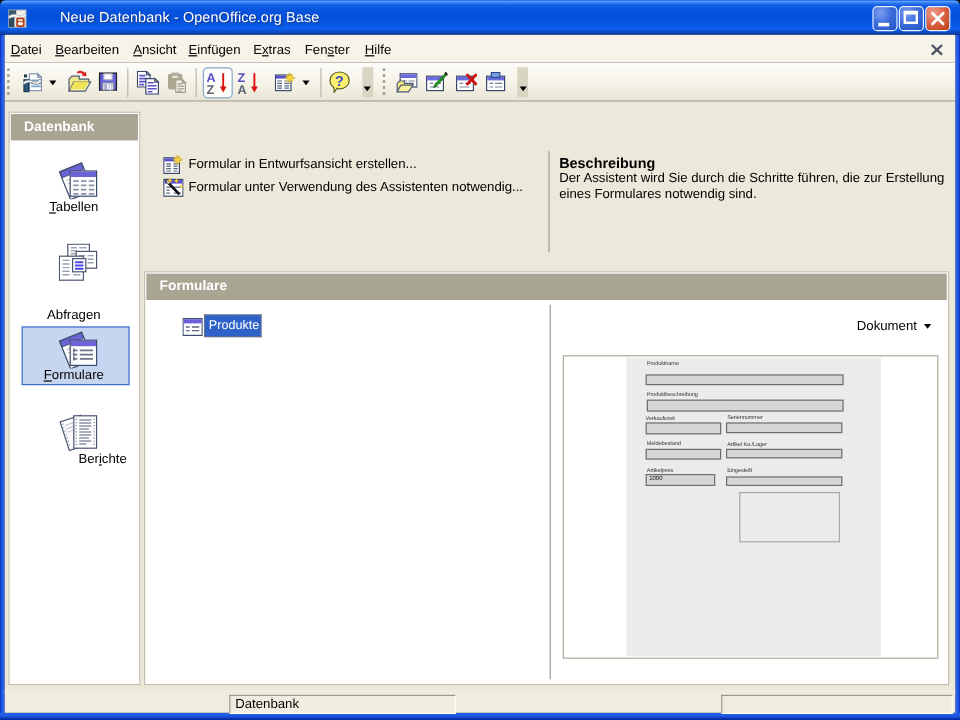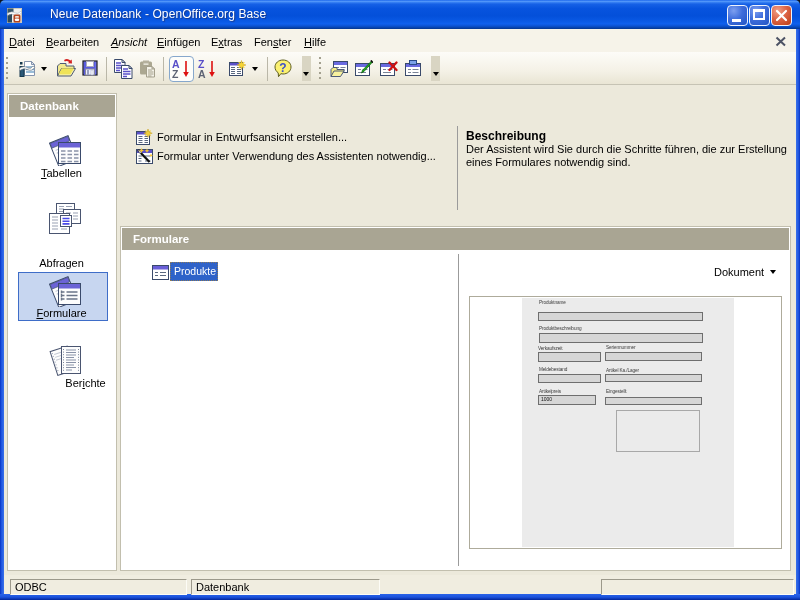--- a/index.html
+++ b/index.html
@@ -83,21 +83,21 @@
     </div>
   <div class="abs tbtn red" style="left:771px;">
     <svg width="19" height="19">
         <path d="M5 5 L14 14 M14 5 L5 14" stroke="#fff" stroke-width="2.2" stroke-linecap="round"></path>
       </svg>
   </div>
 
   <div class="abs" id="menubar"></div>
   <div class="abs mi" style="left:9px;"><u>D</u>atei</div>
   <div class="abs mi" style="left:46px;"><u>B</u>earbeiten</div>
-  <div class="abs mi" style="left:111px;font-style:italic;"><u>A</u>nsicht</div>
+  <div class="abs mi" style="left:111px;"><u>A</u>nsicht</div>
   <div class="abs mi" style="left:157px;"><u>E</u>infügen</div>
   <div class="abs mi" style="left:211px;text-align:center;">E<u>x</u>tras</div>
   <div class="abs mi" style="left:254px;">Fen<u>s</u>ter</div>
   <div class="abs mi" style="left:304px;"><u>H</u>ilfe</div>
   <svg class="abs" style="left:775px; top:36px;" width="12" height="11">
       <path d="M1.5 1.5 L10 9.5 M10 1.5 L1.5 9.5" stroke="#4d5365" stroke-width="2"></path>
     </svg>
 
   <div class="abs" id="toolbar"></div>
   <div class="abs grip" style="left:6px; top:57px;"></div>
@@ -356,16 +356,15 @@
     <div class="abs pf" style="left:538px; top:374px; width:63px; height:9px;"></div>
     <div class="abs pf" style="left:605px; top:374px; width:97px; height:8px;"></div>
     <div class="abs pl" style="left:539px; top:389px;">Artikelpreis</div>
     <div class="abs pl" style="left:606px; top:389px;">Eingestellt</div>
     <div class="abs pf" style="left:538px; top:395px; width:58px; height:10px; font-size:5px; color:#111; padding-left:2px;">1000</div>
     <div class="abs pf" style="left:605px; top:397px; width:97px; height:8px;"></div>
     <div class="abs" style="left:616px; top:410px; width:84px; height:42px; border:1px solid #a8a8a8;"></div>
   </div>
 
   <div class="abs" id="bstrip"></div>
-  <div class="abs sfield" style="left:10px;  width:177px;">ODBC</div>
   <div class="abs sfield" style="left:191px; width:189px;">Datenbank</div>
   <div class="abs sfield" style="left:601px; width:193px;"></div>
 </div>
 
 </body></html>

